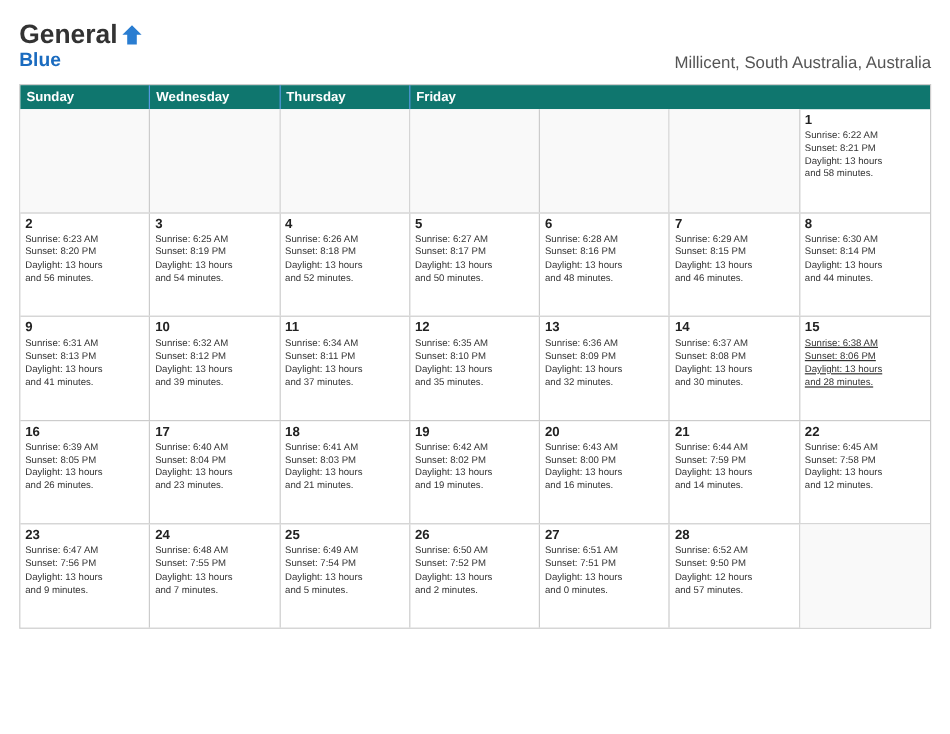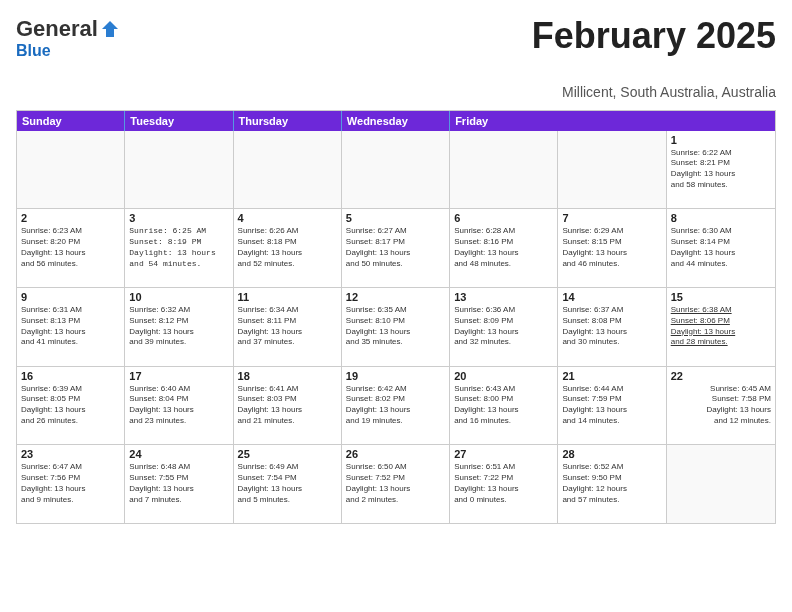--- a/index.html
+++ b/index.html
@@ -61,21 +61,21 @@
     }
     .calendar {
       flex: 1;
       display: flex;
       flex-direction: column;
       border: 1px solid #ccc;
     }
     .cal-header {
       display: grid;
       grid-template-columns: repeat(7, 1fr);
-      background: #6d28d9;
+      background: #0f766e;
     }
     .cal-header-cell {
       color: #fff;
       font-size: 11px;
       font-weight: bold;
       padding: 4px 5px;
       text-align: left;
       border-right: 1px solid #5599e0;
     }
     .cal-header-cell:last-child {
@@ -133,31 +133,29 @@
         <span class="logo-general">General</span>
         <svg class="logo-icon" viewBox="0 0 20 20">
           <polygon points="10,2 18,10 14,10 14,18 6,18 6,10 2,10" fill="#2a7dd1"></polygon>
         </svg>
       </div>
       <div>
         <span class="logo-blue" style="font-size:16px;font-weight:bold;color:#1a6bbf;">Blue</span>
       </div>
     </div>
     <div class="title-block">
-      <div class="month-title">February 2025</div>
       <div class="location">Millicent, South Australia, Australia</div>
     </div>
   </div>
 
   <div class="calendar">
     <div class="cal-header">
       <div class="cal-header-cell">Sunday</div>
-      <div class="cal-header-cell">Tuesday</div>
+      <div class="cal-header-cell">Wednesday</div>
       <div class="cal-header-cell">Thursday</div>
-      <div class="cal-header-cell">Wednesday</div>
       <div class="cal-header-cell">Friday</div>
     </div>
     <div class="cal-body" id="cal-body">
     <div class="cal-row">
           <div class="cal-cell empty"></div>
           <div class="cal-cell empty"></div>
           <div class="cal-cell empty"></div>
           <div class="cal-cell empty"></div>
           <div class="cal-cell empty"></div>
           <div class="cal-cell empty"></div>
@@ -172,21 +170,21 @@
         <div class="cal-row">
           <div class="cal-cell">
             <span class="day-num">2</span>
             <div class="cell-info" style="white-space: pre-line;">Sunrise: 6:23 AM
 Sunset: 8:20 PM
 Daylight: 13 hours
 and 56 minutes.</div>
           </div>
           <div class="cal-cell">
             <span class="day-num">3</span>
-            <div class="cell-info" style="white-space: pre-line; font-family: Liberation Mono, monospace;">Sunrise: 6:25 AM
+            <div class="cell-info" style="white-space: pre-line;">Sunrise: 6:25 AM
 Sunset: 8:19 PM
 Daylight: 13 hours
 and 54 minutes.</div>
           </div>
           <div class="cal-cell">
             <span class="day-num">4</span>
             <div class="cell-info" style="white-space: pre-line;">Sunrise: 6:26 AM
 Sunset: 8:18 PM
 Daylight: 13 hours
 and 52 minutes.</div>
@@ -309,21 +307,21 @@
           </div>
           <div class="cal-cell">
             <span class="day-num">21</span>
             <div class="cell-info" style="white-space: pre-line;">Sunrise: 6:44 AM
 Sunset: 7:59 PM
 Daylight: 13 hours
 and 14 minutes.</div>
           </div>
           <div class="cal-cell">
             <span class="day-num">22</span>
-            <div class="cell-info" style="white-space: pre-line; text-align: right;">Sunrise: 6:45 AM
+            <div class="cell-info" style="white-space: pre-line;">Sunrise: 6:45 AM
 Sunset: 7:58 PM
 Daylight: 13 hours
 and 12 minutes.</div>
           </div>
         </div>
         <div class="cal-row">
           <div class="cal-cell">
             <span class="day-num">23</span>
             <div class="cell-info" style="white-space: pre-line;">Sunrise: 6:47 AM
 Sunset: 7:56 PM
@@ -347,21 +345,21 @@
           <div class="cal-cell">
             <span class="day-num">26</span>
             <div class="cell-info" style="white-space: pre-line;">Sunrise: 6:50 AM
 Sunset: 7:52 PM
 Daylight: 13 hours
 and 2 minutes.</div>
           </div>
           <div class="cal-cell">
             <span class="day-num">27</span>
             <div class="cell-info" style="white-space: pre-line;">Sunrise: 6:51 AM
-Sunset: 7:22 PM
+Sunset: 7:51 PM
 Daylight: 13 hours
 and 0 minutes.</div>
           </div>
           <div class="cal-cell">
             <span class="day-num">28</span>
             <div class="cell-info" style="white-space: pre-line;">Sunrise: 6:52 AM
 Sunset: 9:50 PM
 Daylight: 12 hours
 and 57 minutes.</div>
           </div>

